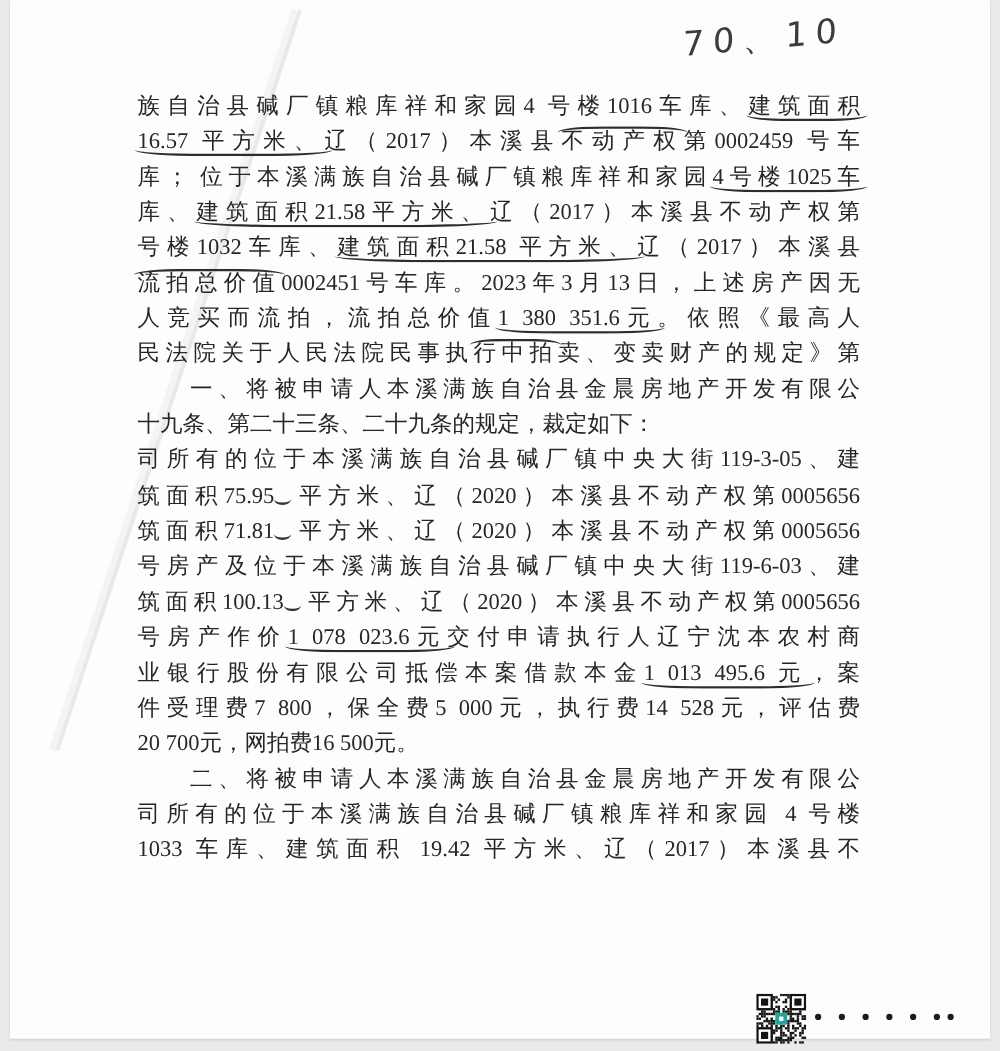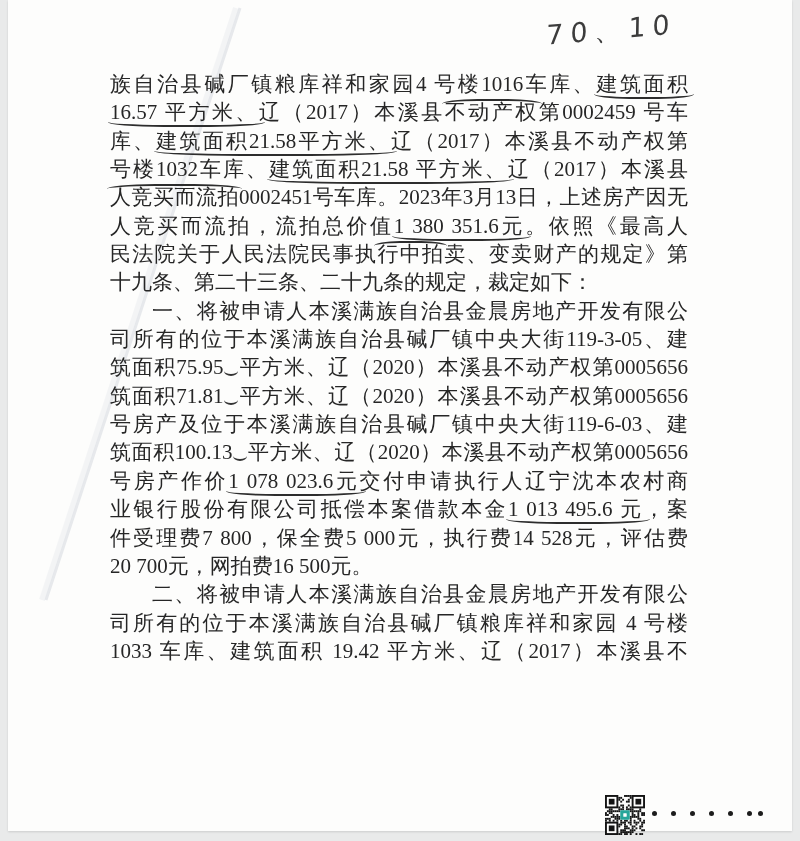--- a/index.html
+++ b/index.html
@@ -22,21 +22,21 @@
   .handnote{
     position:absolute;left:538px;top:12px;
     font-family:"DejaVu Sans",sans-serif;
     font-size:27px;color:#3c3c3c;letter-spacing:7px;
     transform:rotate(-5deg) skewX(-6deg);
     font-weight:400;
   }
   
   .textblock{
     position:absolute;left:102px;top:70px;width:578px;
-    color:#262626;font-size:21px;
+    color:#262626;font-size:18px;
   }
   .line{
     height:28.35px;line-height:28.35px;white-space:nowrap;
     text-align:justify;text-align-last:justify;
   }
   .line.align-left{text-align-last:left;}
   .line.indent{padding-left:42px;}
   
   .u{position:relative;}
   .u::after{
@@ -77,27 +77,28 @@
   <svg class="crease" viewBox="0 0 260 620">
     <line x1="232" y1="8" x2="38" y2="600" stroke="#cdd1d9" stroke-width="3" opacity="0.45"></line>
     <line x1="228" y1="8" x2="34" y2="600" stroke="#e2e5ea" stroke-width="6" opacity="0.35"></line>
   </svg>
 
   <div class="handnote">70、10</div>
 
   <div class="textblock">
       <div class="line"><span>族自治县碱厂镇粮库祥和家园4 号楼1016车库、</span><span class="u">建筑面积</span></div>
       <div class="line"><span class="u">16.57 平方米、</span><span>辽（2017）本溪县</span><span class="o">不动产权</span><span>第0002459 号车</span></div>
+      <div class="line"><span>库； 位于本溪满族自治县碱厂镇粮库祥和家园</span><span class="u">4号楼1025车</span></div>
       <div class="line"><span>库、</span><span class="u">建筑面积21.58平方米、</span><span>辽（2017）本溪县不动产权第</span></div>
       <div class="line"><span>号楼1032车库、</span><span class="u">建筑面积21.58 平方米、</span><span>辽（2017）本溪县</span></div>
-      <div class="line"><span class="o">人竞买而流拍</span><span>0002451号车库。2023年3月13日，上述房产因无</span></div>
+      <div class="line"><span class="o">流拍总价值</span><span>0002451号车库。2023年3月13日，上述房产因无</span></div>
       <div class="line"><span>人竞买而流拍，流拍总价值</span><span class="u">1 380 351.6元</span><span>。依照《最高人</span></div>
       <div class="line"><span>民法院关于人民法院民事执</span><span class="o">行中拍</span><span>卖、变卖财产的规定》第</span></div>
+      <div class="line indent"><span>一、将被申请人本溪满族自治县金晨房地产开发有限公</span></div>
       <div class="line align-left"><span>十九条、第二十三条、二十九条的规定，裁定如下：</span></div>
-      <div class="line indent"><span>一、将被申请人本溪满族自治县金晨房地产开发有限公</span></div>
       <div class="line"><span>司所有的位于本溪满族自治县碱厂镇中央大街119-3-05、建</span></div>
       <div class="line"><span>筑面积75.95</span><span class="tick"></span><span>平方米、辽（2020）本溪县不动产权第0005656</span></div>
       <div class="line"><span>筑面积71.81</span><span class="tick"></span><span>平方米、辽（2020）本溪县不动产权第0005656</span></div>
       <div class="line"><span>号房产及位于本溪满族自治县碱厂镇中央大街119-6-03、建</span></div>
       <div class="line"><span>筑面积100.13</span><span class="tick"></span><span>平方米、辽（2020）本溪县不动产权第0005656</span></div>
       <div class="line"><span>号房产作价</span><span class="u">1 078 023.6元</span><span>交付申请执行人辽宁沈本农村商</span></div>
       <div class="line"><span>业银行股份有限公司抵偿本案借款本金</span><span class="u">1 013 495.6 元</span><span>，案</span></div>
       <div class="line"><span>件受理费7 800，保全费5 000元，执行费14 528元，评估费</span></div>
       <div class="line align-left"><span>20 700元，网拍费16 500元。</span></div>
       <div class="line indent"><span>二、将被申请人本溪满族自治县金晨房地产开发有限公</span></div>

